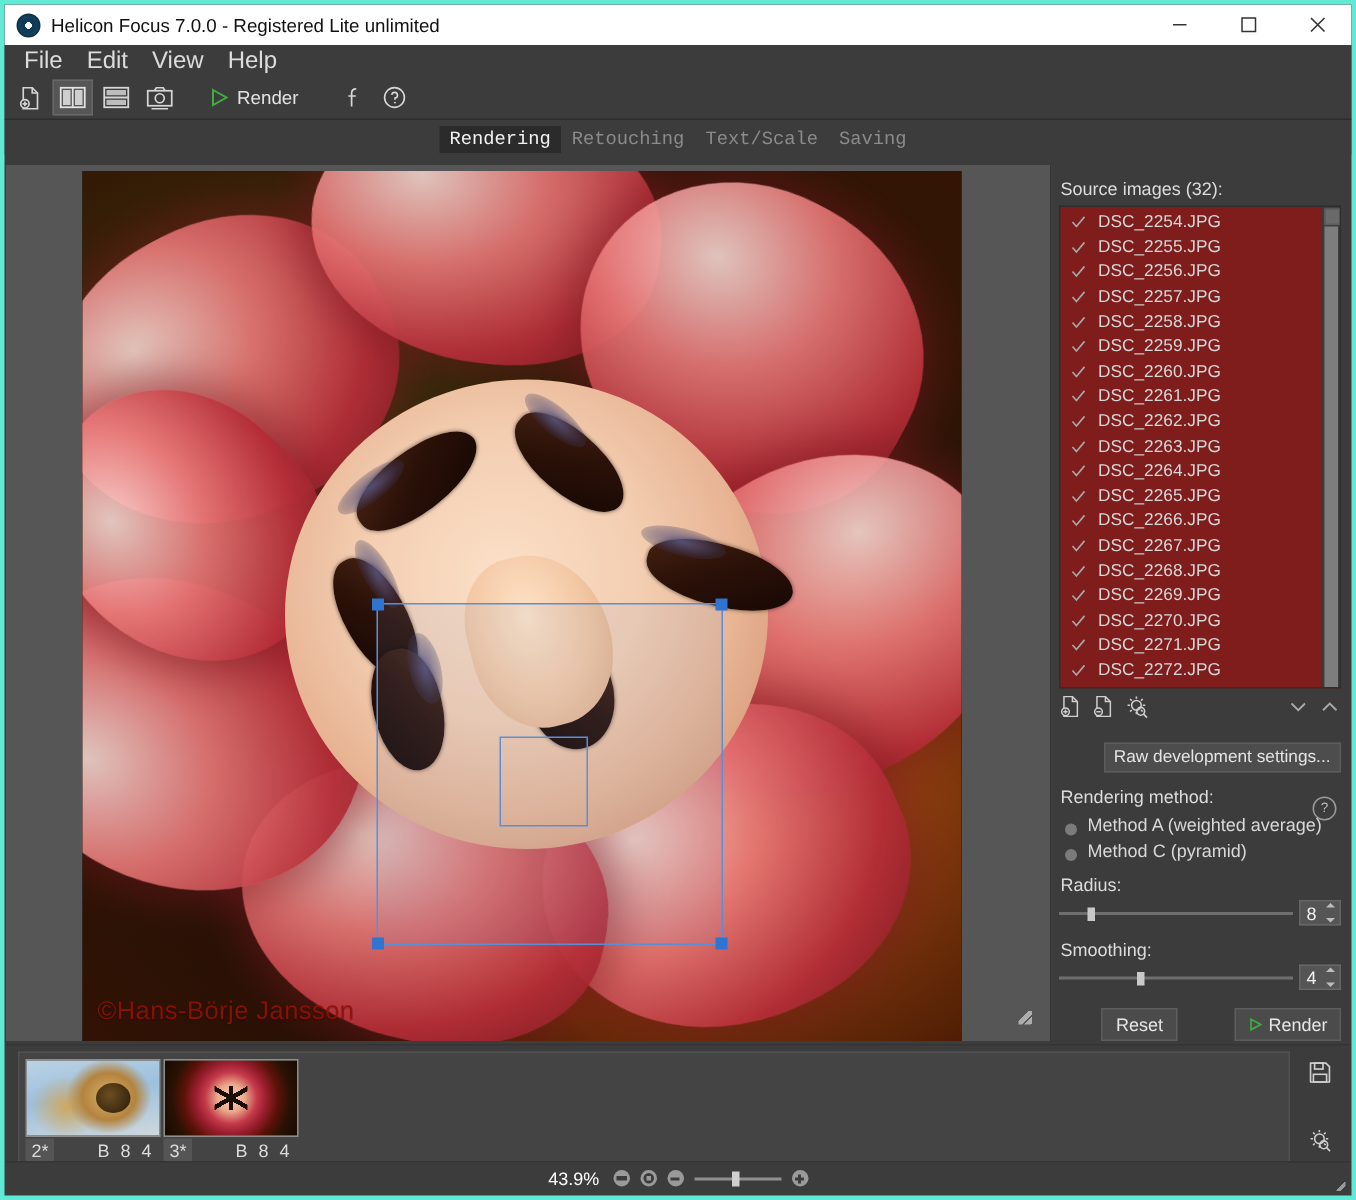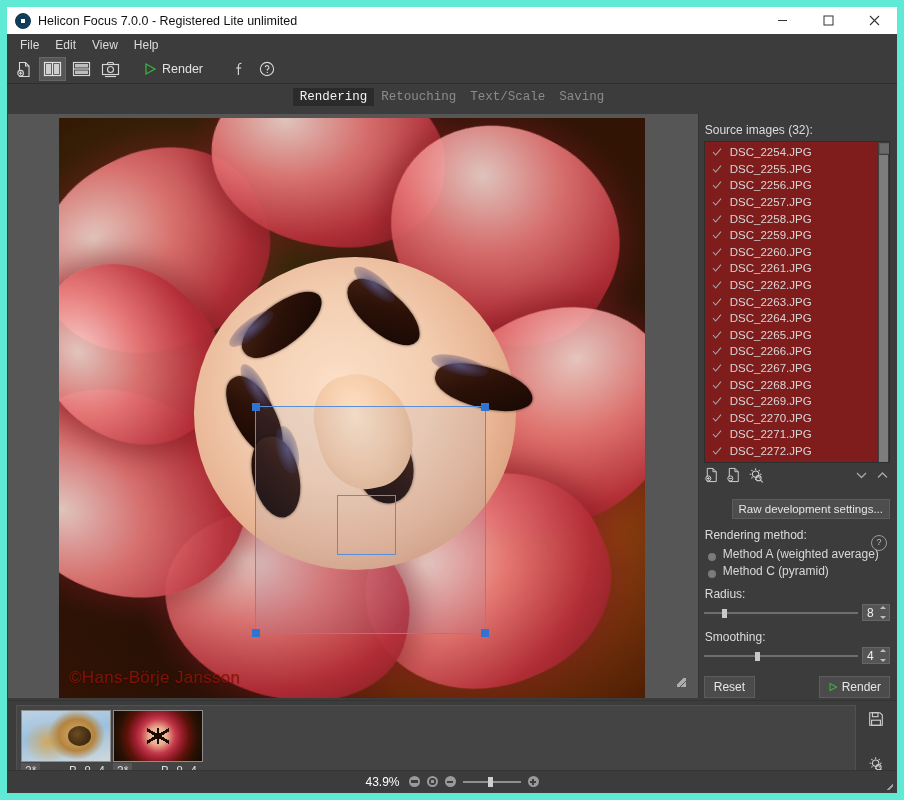--- a/index.html
+++ b/index.html
@@ -6,21 +6,21 @@
   body{
     width:904px;height:800px;overflow:hidden;
     background:#3c3c3c;
     font-family:"Liberation Sans", sans-serif;
     font-size:12px;color:#d8d8d8;
     -webkit-font-smoothing:antialiased;
   }
   .app{
     position:relative;width:904px;height:800px;
     box-sizing:border-box;
-    border:7px solid #5eead4;
+    border:3px solid #5eead4;
     background:#3c3c3c;
     overflow:hidden;
   }
 
   
   .titlebar{
     height:27px;background:#ffffff;display:flex;align-items:center;
     position:relative;
   }
   .title-logo{
@@ -34,21 +34,21 @@
   .win-btns{position:absolute;right:0;top:0;height:27px;display:flex;}
   .win-btn{width:46px;height:27px;display:flex;align-items:center;justify-content:center;color:#333;}
   .win-btn svg{display:block;}
 
   
   .menubar{
     height:21px;background:#3c3c3c;display:flex;align-items:center;
     padding-left:6px;gap:2px;
   }
   .menu-item{
-    padding:2px 7px;font-size:12px;color:#dcdcdc;cursor:default;
+    padding:2px 7px;font-size:16px;color:#dcdcdc;cursor:default;
   }
 
   
   .toolbar{
     height:28px;background:#3c3c3c;display:flex;align-items:center;
     padding-left:4px;gap:2px;
     border-bottom:1px solid #2d2d2d;
   }
   .tb-btn{
     height:24px;min-width:26px;display:flex;align-items:center;justify-content:center;
@@ -218,21 +218,21 @@
     display:flex;align-items:center;justify-content:flex-start;padding-left:4px;
     font-size:12px;color:#f0f0f0;position:relative;
   }
   .spin .arrows{
     position:absolute;right:2px;top:1px;bottom:1px;width:7px;
     display:flex;flex-direction:column;justify-content:space-between;
   }
   .spin .arrows i{display:block;width:0;height:0;border-left:3px solid transparent;border-right:3px solid transparent;}
   .spin .arrows i.up{border-bottom:3px solid #bdbdbd;}
   .spin .arrows i.dn{border-top:3px solid #bdbdbd;}
-  .btnrow{display:flex;align-items:center;justify-content:space-between;margin-top:12px;}
+  .btnrow{display:flex;align-items:center;justify-content:space-between;margin-top:12px;margin-left:28px;}
   .btn{
     background:#4b4b4b;border:1px solid #5d5d5d;color:#e6e6e6;font-size:12px;
     padding:3px 9px;box-sizing:border-box;
   }
   .btn.render{display:flex;align-items:center;gap:4px;padding:3px 8px;}
 
   
   .filmstrip{
     position:absolute;left:1px;right:1px;top:693px;height:84px;background:#3c3c3c;
     border-top:1px solid #343434;display:flex;align-items:flex-start;

